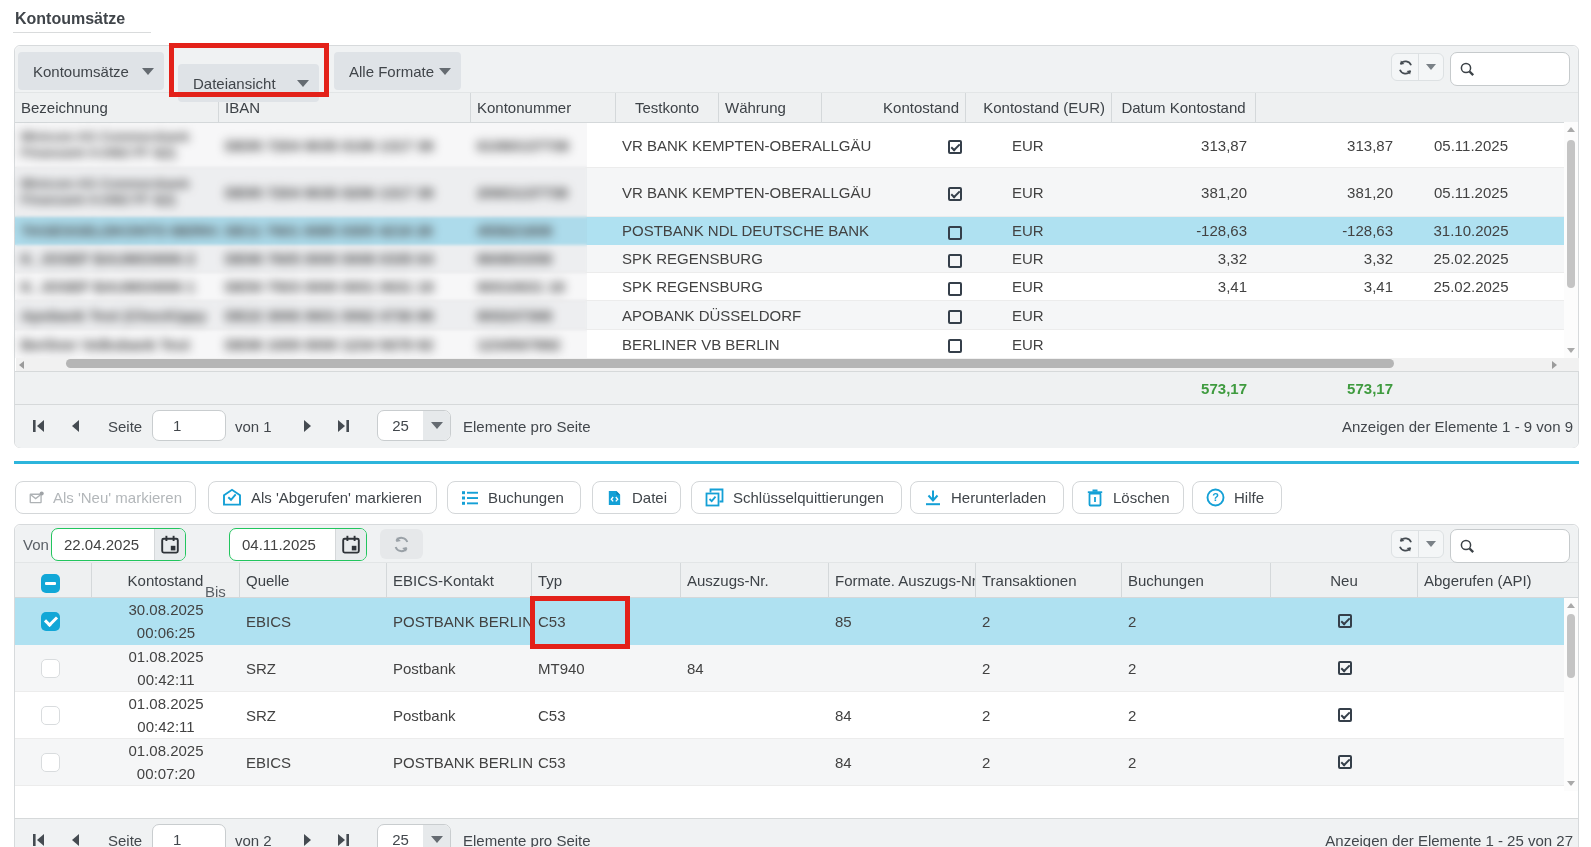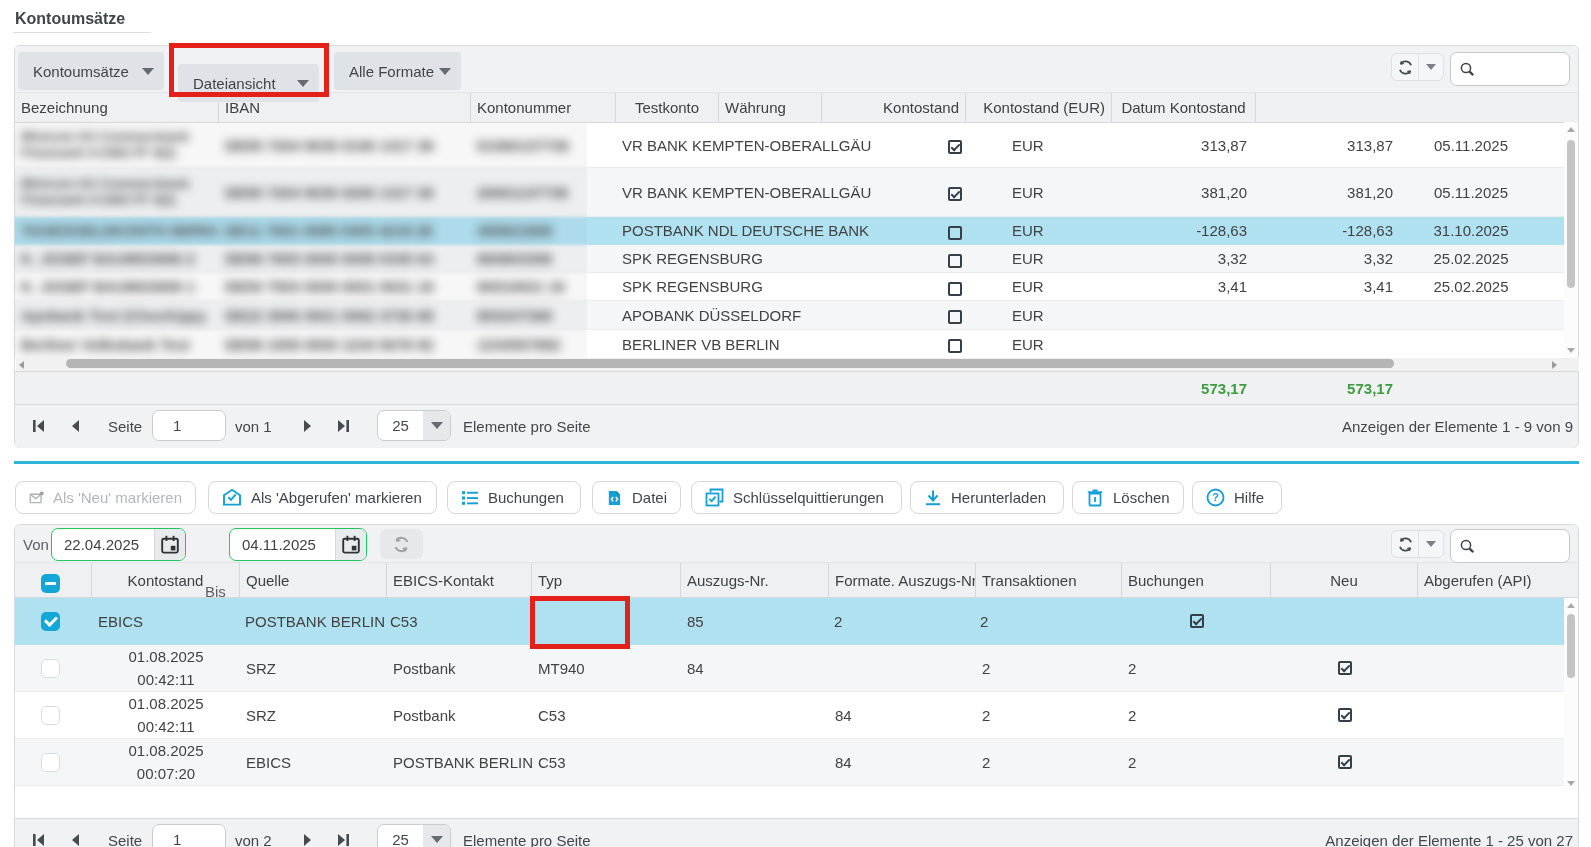--- a/index.html
+++ b/index.html
@@ -424,20 +424,21 @@
       <div class="hcell g2c7">Transaktionen</div>
       <div class="hcell g2c8">Buchungen</div>
       <div class="hcell g2c9 ctr">Neu</div>
       <div class="hcell g2c10">Abgerufen (API)</div>
     </div>
     <div id="rows2">
       <div class="row sel" style="height:47px;">
         <div class="cell g2c0 ctr" style="display:flex;">
             <span class="bluecb chk"></span>
           </div>
+        <div class="cell g2c1 ctr" style="text-align:center; line-height:23px;">30.08.2025<br>00:06:25</div>
         <div class="cell g2c2">EBICS</div>
         <div class="cell g2c3">POSTBANK BERLIN</div>
         <div class="cell g2c4">C53</div>
         <div class="cell g2c5"></div>
         <div class="cell g2c6">85</div>
         <div class="cell g2c7">2</div>
         <div class="cell g2c8">2</div>
         <div class="cell g2c9 ctr" style="display:flex;">
             <span class="cb on"></span>
           </div>

